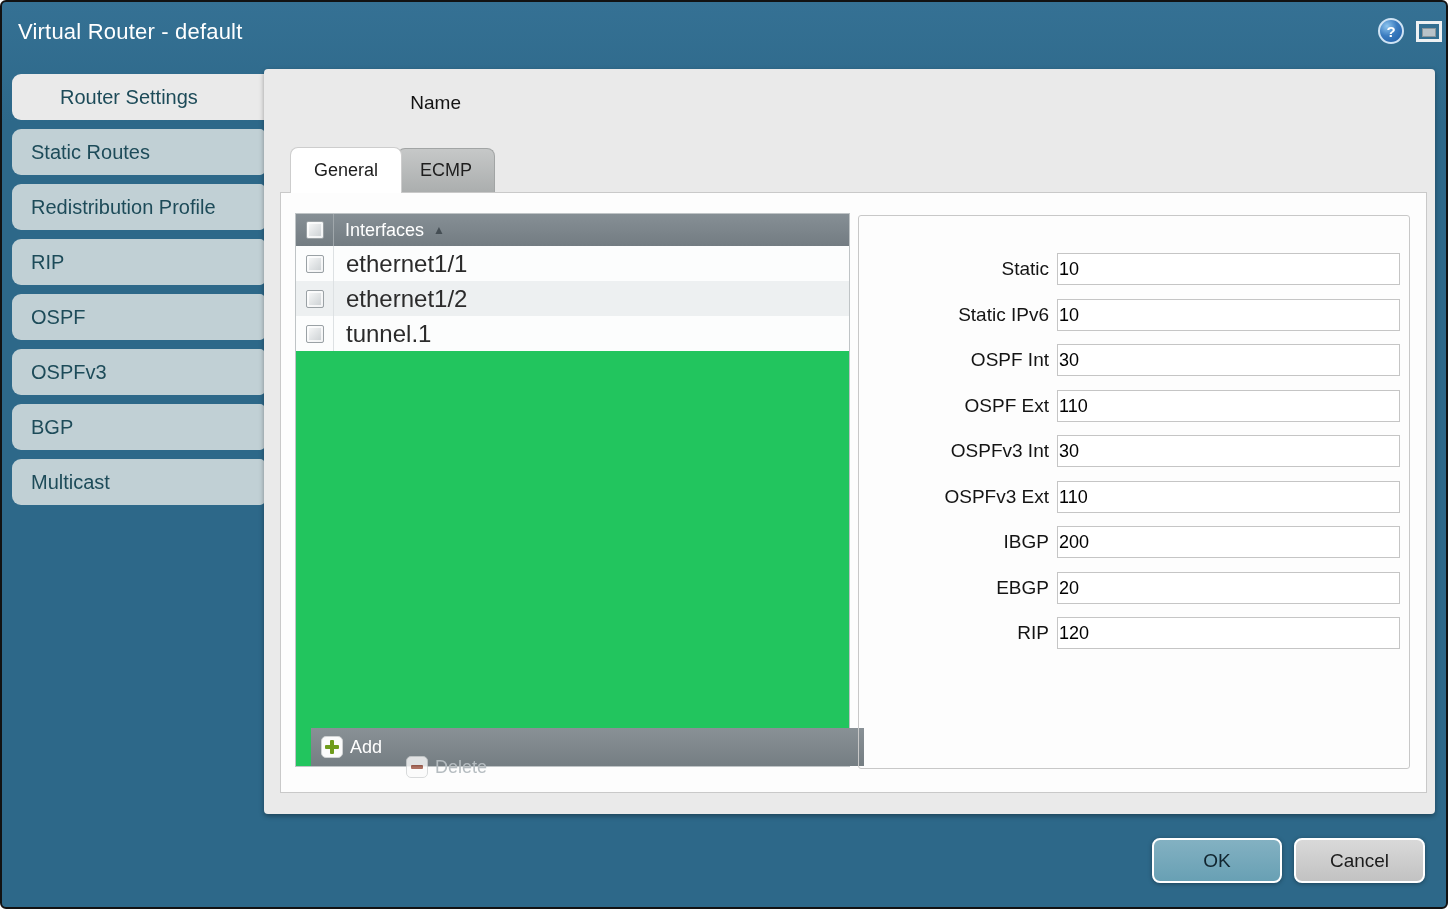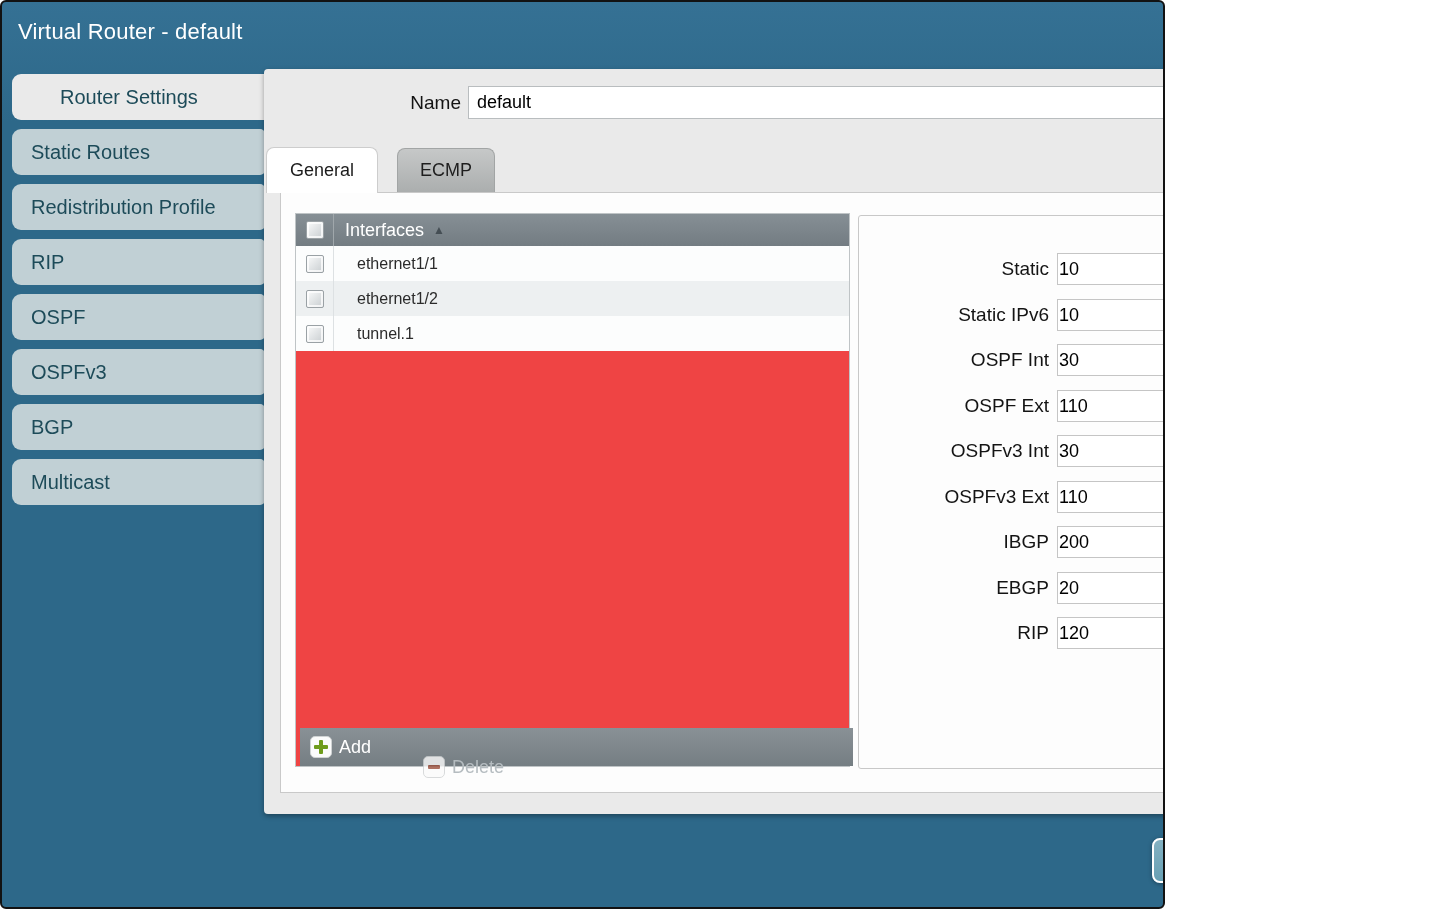--- a/index.html
+++ b/index.html
@@ -1,18 +1,18 @@
 <!DOCTYPE html>
 <html><head>
 <meta charset="utf-8">
 <style>
   * { margin:0; padding:0; box-sizing:border-box; }
   html,body { width:1448px; height:909px; font-family:"Liberation Sans", sans-serif; }
   #root {
-    position:relative; width:1165px; height:909px;
+    position:relative; width:1448px; height:909px;
     background:linear-gradient(#357194, #2d6889 120px, #2d6889);
     border:2px solid #121212; border-radius:6px; overflow:hidden;
     font-stretch:condensed;
   }
   
   .titlebar { position:absolute; left:0; top:0; width:100%; height:67px; }
   .dlg-title { position:absolute; left:16px; top:17px; color:#ffffff; font-size:22px; letter-spacing:.2px; }
   .help-icon {
     position:absolute; left:1376px; top:16px; width:26px; height:26px; border-radius:50%;
     background:radial-gradient(circle at 32% 28%, #8ec6ef 0%, #3b7cc0 45%, #1c5ba3 100%);
@@ -40,46 +40,46 @@
   }
   .side-tab.active { width:260px; background:#eaeaea; z-index:3;padding-left:48px; }
   
   .name-label { position:absolute; left:380px; top:85px; width:79px; height:32px; line-height:32px;
     text-align:right; font-size:19px; color:#141414; z-index:3; }
   .name-input { position:absolute; left:466px; top:84px; width:958px; height:33px; z-index:3;
     border:1px solid #b9bdbf; background:#fff; font-size:18px; padding-left:8px; color:#000;
     font-family:"Liberation Sans", sans-serif; font-stretch:condensed; }
   
   .tab { position:absolute; z-index:3; border-radius:8px 8px 0 0; text-align:center; cursor:pointer; font-size:18px; }
-  .tab.general { left:264px; top:145px; width:112px; height:46px; background:#ffffff;
+  .tab.general { left:288px; top:145px; width:112px; height:46px; background:#ffffff;
     border:1px solid #cdcdcd; border-bottom:none; color:#1c1c1c; line-height:44px; z-index:4; }
   .tab.ecmp { left:395px; top:146px; width:98px; height:44px;
     background:linear-gradient(#c6c8c8,#abaeae); border:1px solid #a2a5a5; border-bottom:none;
     color:#1e1e1e; line-height:42px; z-index:2; }
   
   .whitepanel { position:absolute; left:278px; top:190px; width:1147px; height:601px;
     background:#fdfdfd; border:1px solid #c9c9c9; z-index:3; }
   
   .if-table { position:absolute; left:14px; top:20px; width:555px; height:554px;
-    border:1px solid #bfc4c6; background:#ef4444; }
+    border:1px solid #bfc4c6; background:#22c55e; }
   .if-header { position:absolute; left:0; top:0; width:100%; height:32px;
     background:linear-gradient(#868f95,#737c82); display:flex; align-items:center; cursor:pointer; }
   .if-header .cbcell { width:38px; display:flex; justify-content:center; border-right:1px solid #a0a7ab; height:32px; align-items:center; }
   .if-header .hdr-label { color:#ffffff; font-size:18px; margin-left:11px; }
   .sort-icon { display:inline-block; margin-left:9px; color:#454e54; font-size:12px; }
   .cb { width:18px; height:18px; border:1px solid #9aa1a5; border-radius:2px;
     background:linear-gradient(135deg,#fbfcfc,#c8cdd0);
     box-shadow:inset 0 0 0 2px rgba(255,255,255,.75); cursor:pointer; }
   .if-rows { position:absolute; left:0; top:32px; width:100%; }
   .if-row { display:flex; align-items:center; height:35px; background:#fcfdfd; cursor:pointer; }
   .if-row:nth-child(even) { background:#edf0f1; }
   .if-row .cbcell { width:38px; display:flex; justify-content:center; border-right:1px solid #dde1e3; height:35px; align-items:center; }
-  .if-row .row-label { font-size:16px; color:#2b2b2b; margin-left:23px; }
-  .if-footer { position:absolute; left:4px; bottom:0; width:100%; height:38px;
-    background:linear-gradient(#899196,#757e83); display:flex; align-items:center;gap:28px; }
+  .if-row .row-label { font-size:24px; color:#2b2b2b; margin-left:12px; }
+  .if-footer { position:absolute; left:15px; bottom:0; width:100%; height:38px;
+    background:linear-gradient(#899196,#757e83); display:flex; align-items:center; }
   .tbl-btn { display:flex; align-items:center; cursor:pointer; margin-left:10px; }
   .tbl-btn .icon-sq { width:22px; height:22px; background:#fbfbfb; border:1px solid #cfd2d3;
     border-radius:5px; position:relative; }
   .plus-icon .icon-sq::before, .plus-icon .icon-sq::after { content:""; position:absolute; background:#6f9c1c; border-radius:1px; }
   .plus-icon .icon-sq::before { left:3px; top:8px; width:14px; height:4px; }
   .plus-icon .icon-sq::after  { left:8px; top:3px; width:4px; height:14px; }
   .minus-icon .icon-sq::before { content:""; position:absolute; left:4px; top:8px; width:12px; height:4px;
     background:#9a4f3c; border-radius:1px; }
   .tbl-btn .btn-label { font-size:18px; margin-left:7px; }
   .tbl-btn.add .btn-label { color:#ffffff; }
@@ -123,21 +123,20 @@
       <div class="side-tab" style="top: 165px;"><span class="side-label">RIP</span></div>
       <div class="side-tab" style="top: 220px;"><span class="side-label">OSPF</span></div>
       <div class="side-tab" style="top: 275px;"><span class="side-label">OSPFv3</span></div>
       <div class="side-tab" style="top: 330px;"><span class="side-label">BGP</span></div>
       <div class="side-tab" style="top: 385px;"><span class="side-label">Multicast</span></div>
     </div>
 
   <div class="graypanel"></div>
 
   <div class="name-label">Name</div>
-  <input class="name-input" type="text" value="default" style="">
 
   <div class="tab general" id="tab-general">General</div>
   <div class="tab ecmp" id="tab-ecmp">ECMP</div>
 
   <div class="whitepanel">
 
     <div class="if-table">
       <div class="if-header">
         <span class="cbcell">
           <span class="cb"></span>

